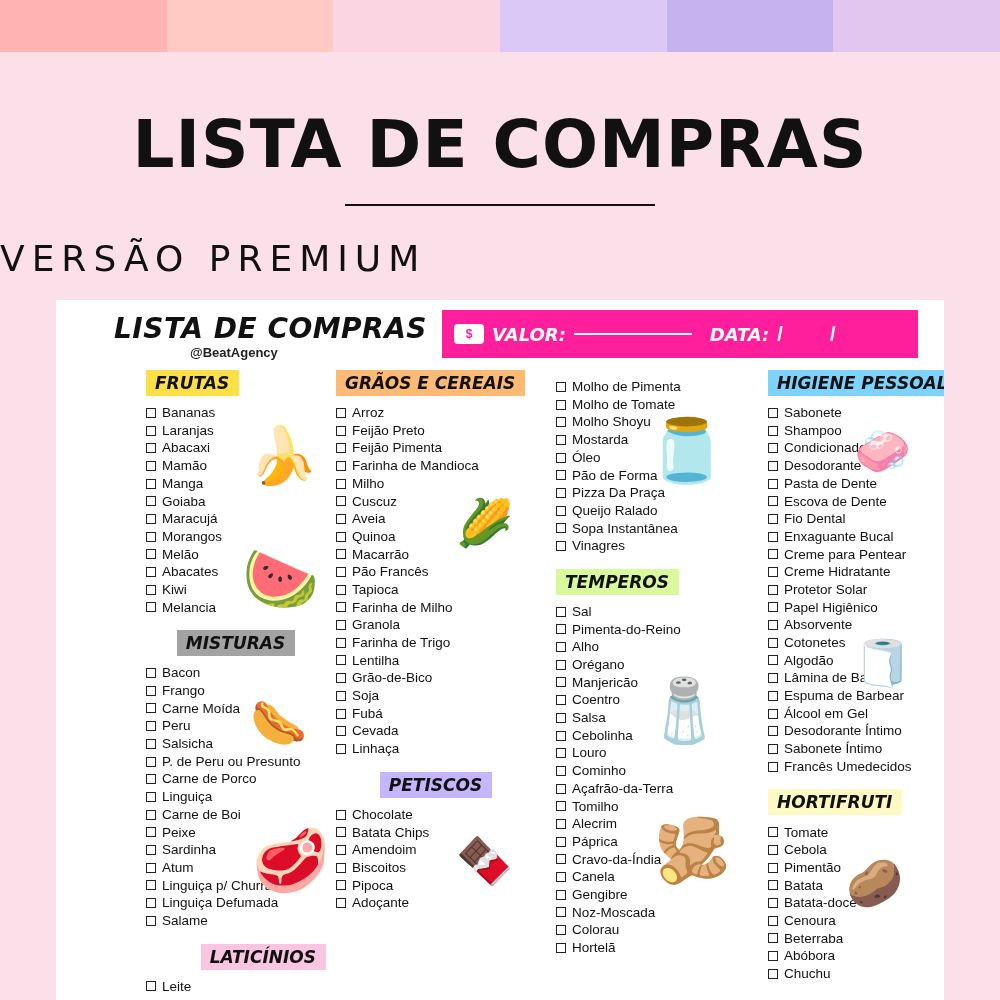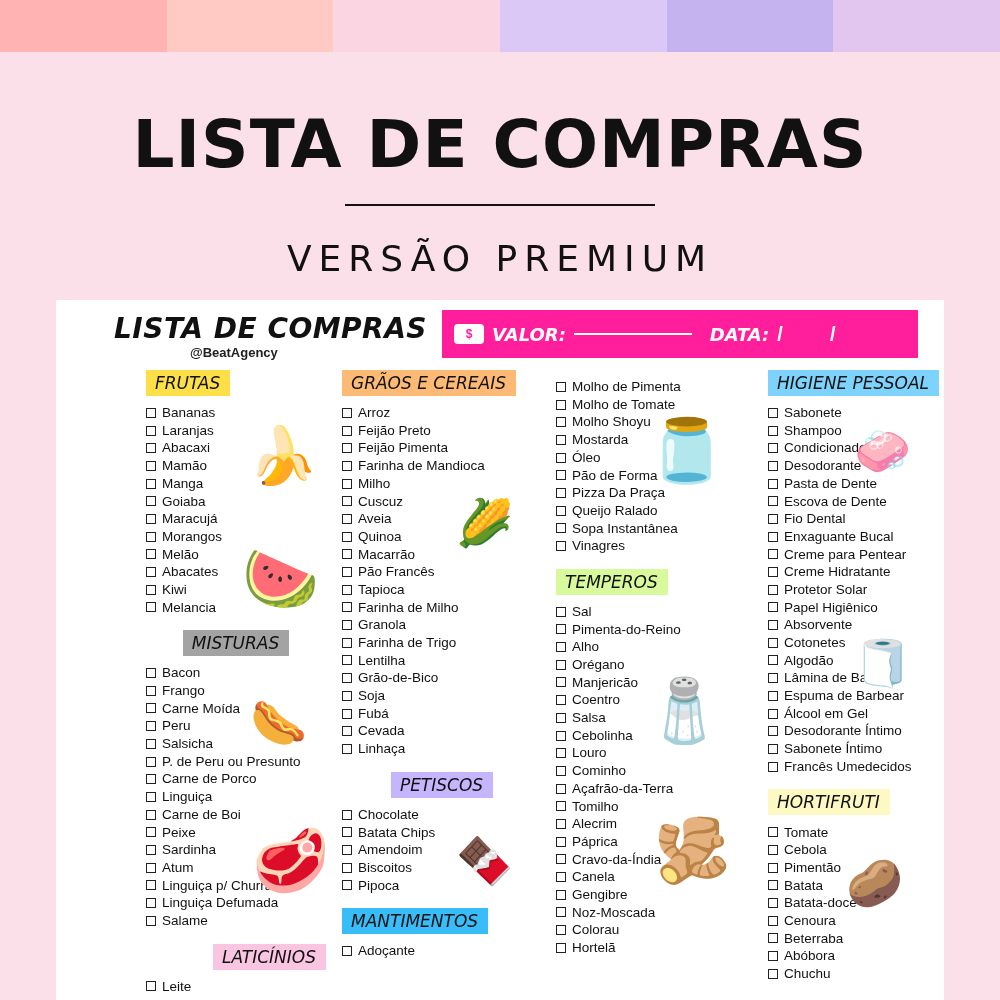--- a/index.html
+++ b/index.html
@@ -27,21 +27,20 @@
     letter-spacing: 1px;
     color: #111;
     font-family: "DejaVu Sans", sans-serif;
   }
   .title-rule {
     position: absolute; top: 204px; left: 345px; width: 310px; height: 2px;
     background: #111;
   }
   .sub-title {
     position: absolute; top: 238px; left: 0; width: 1000px;
-    text-align: center;
     font-size: 36px; letter-spacing: 7px;
     font-weight: 400; color: #111;
     font-family: "DejaVu Sans", sans-serif;
   }
 
   
   .sheet {
     position: absolute; left: 56px; top: 300px;
     width: 888px; height: 700px;
     background: #ffffff;
@@ -73,27 +72,27 @@
   .vb-label {
     color: #fff; font-weight: 700; font-style: italic; font-size: 18px;
     font-family: "DejaVu Sans", sans-serif;
   }
   .vb-line { flex: 0 0 auto; height: 2px; background: #fff; }
   .vb-slashes { color: #fff; font-size: 20px; font-weight: 700; letter-spacing: 12px; }
 
   
   .col { position: absolute; top: 70px; }
   .c1 { left: 90px; width: 180px; }
-  .c2 { left: 286px; width: 200px; }
+  .c2 { left: 280px; width: 200px; }
   .c3 { left: 500px; width: 190px; }
   .c4 { left: 712px; width: 200px; }
 
   .cat {
     display: inline-block;
-    font-style: italic; font-weight: 400;
+    font-style: italic; font-weight: 700;
     font-size: 17px; color: #111;
     padding: 3px 10px 3px 9px;
     font-family: "DejaVu Sans", sans-serif;
     white-space: nowrap;
   }
   .cat-wrap { margin: 14px 0 8px 0; }
   .cat-wrap.first { margin-top: 0; }
 
   ul.items { list-style: none; }
   ul.items li {
@@ -385,23 +384,20 @@
         <li>
             <span class="box"></span>
             <span>Biscoitos</span>
           </li>
         <li>
             <span class="box"></span>
             <span>Pipoca</span>
           </li>
       </ul>
 
-      <div class="cat-wrap">
-        <span class="cat" style="background:#38bdf8">MANTIMENTOS</span>
-      </div>
       <ul class="items">
         <li>
             <span class="box"></span>
             <span>Adoçante</span>
           </li>
       </ul>
     </div>
 
     <div class="col c3" style="top:78px">
       <ul class="items">

